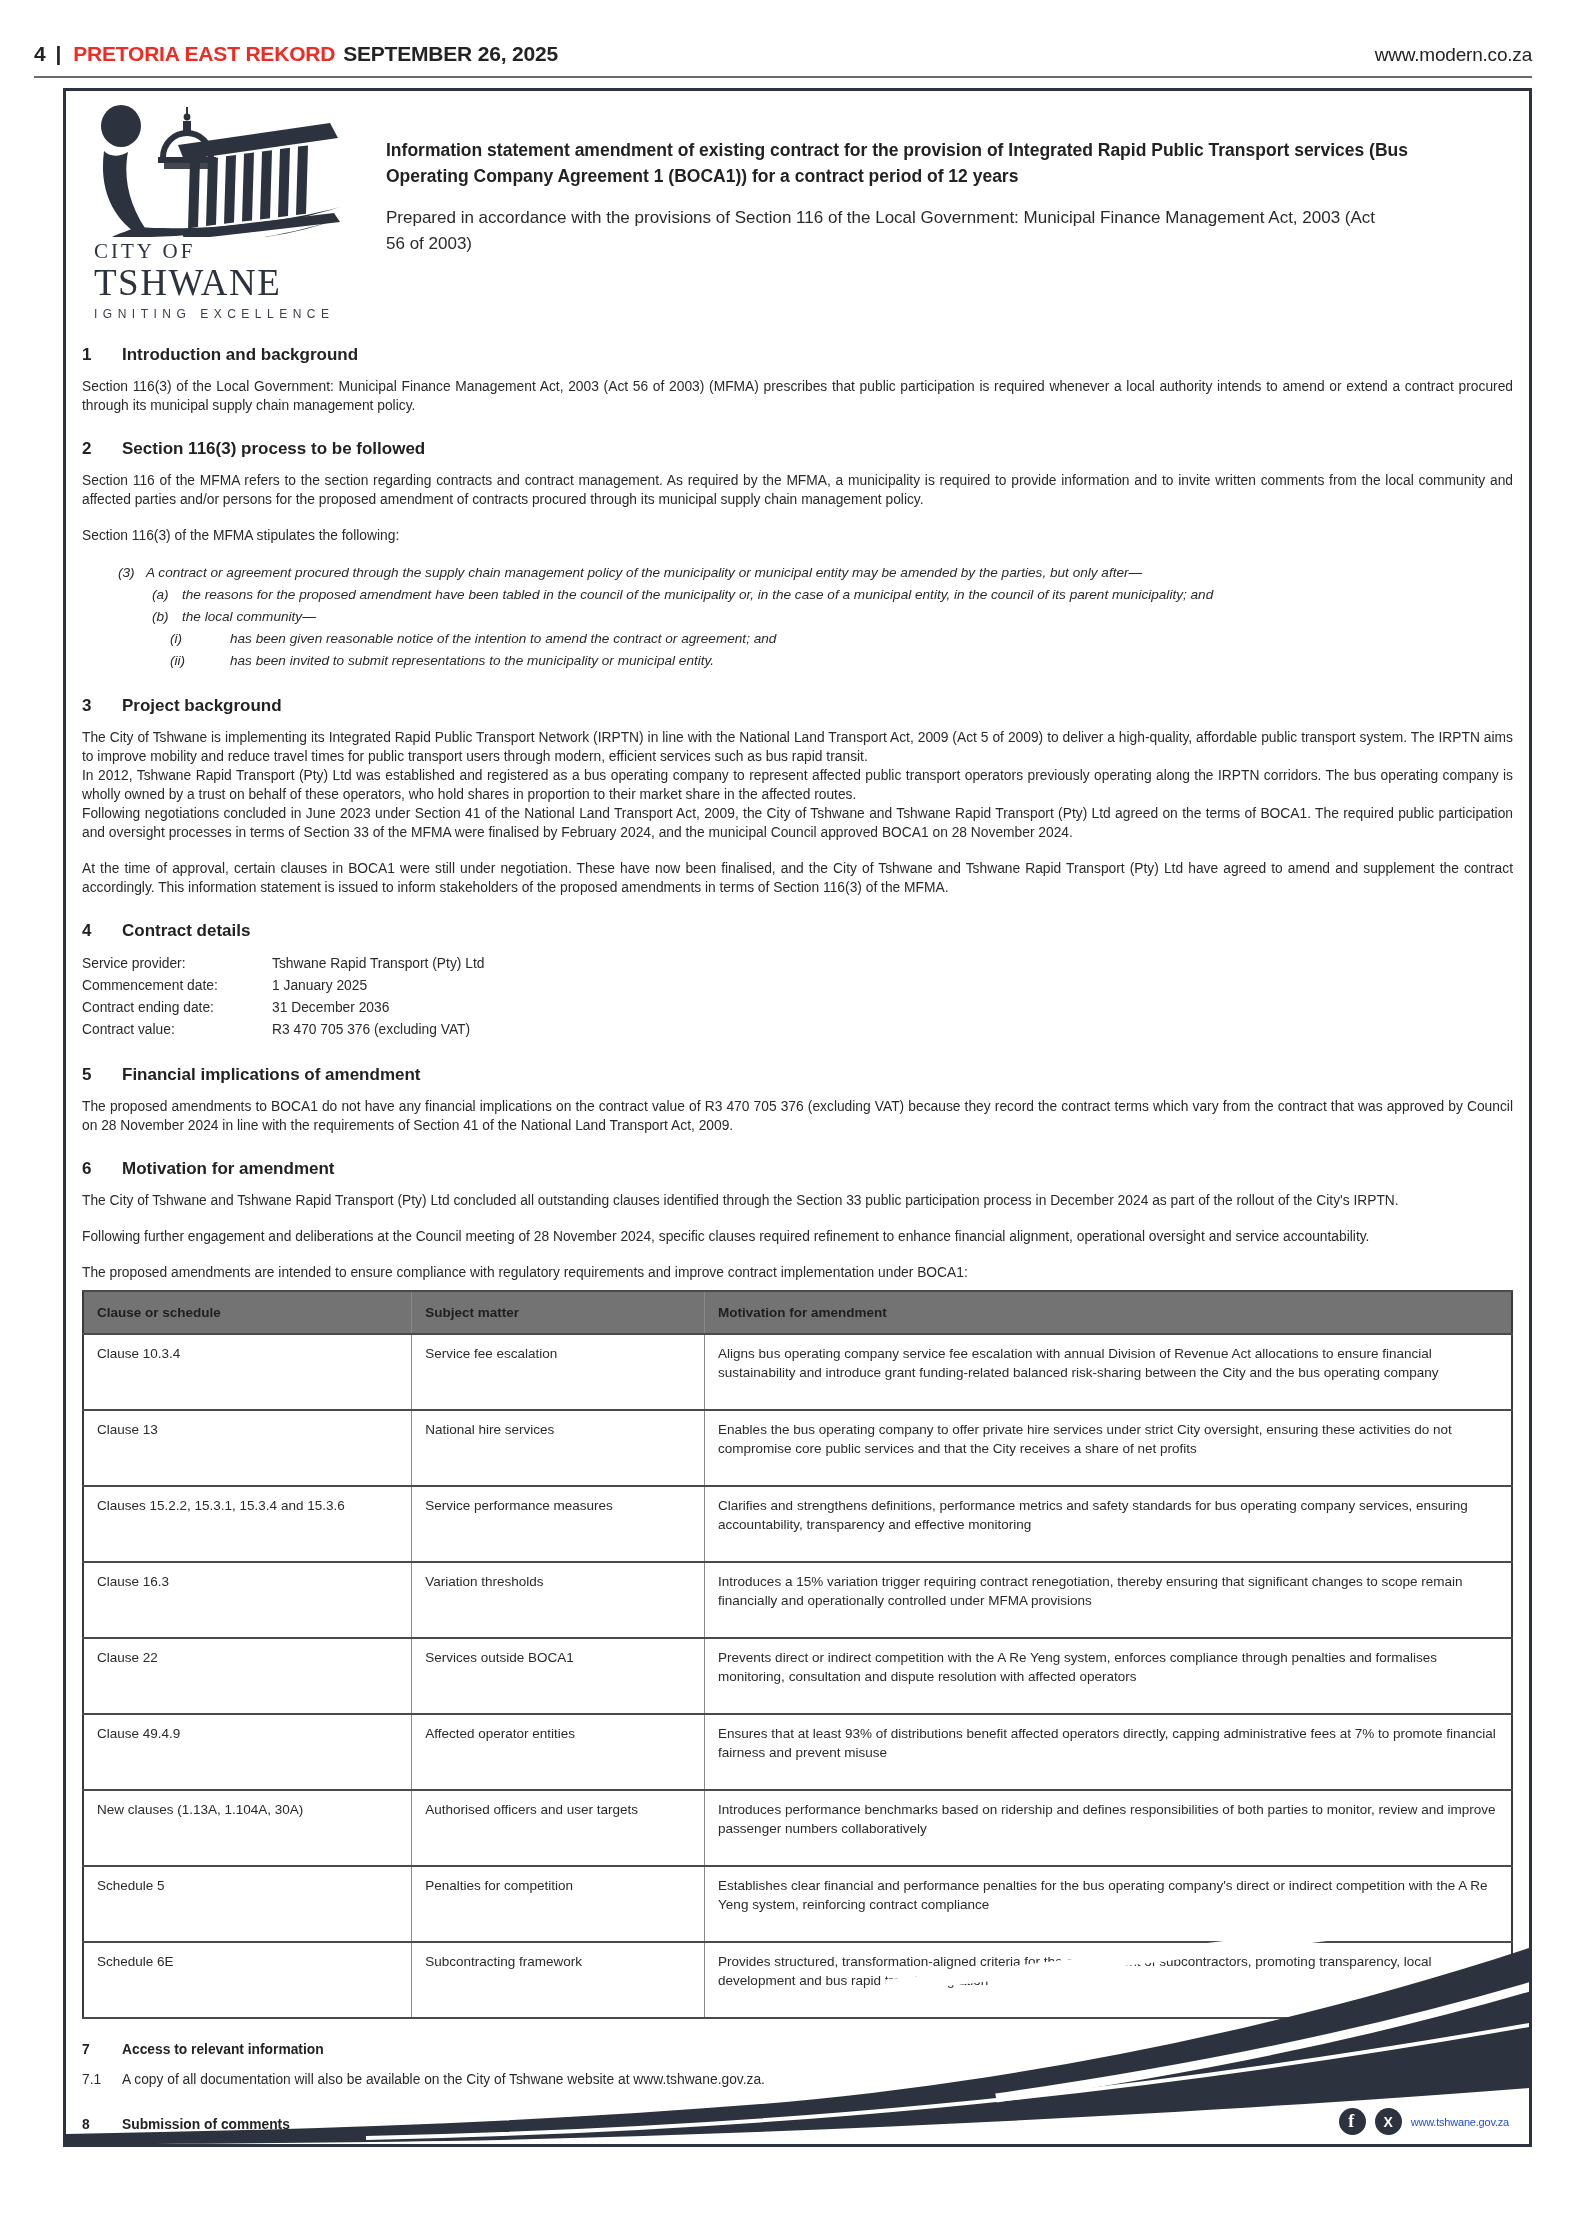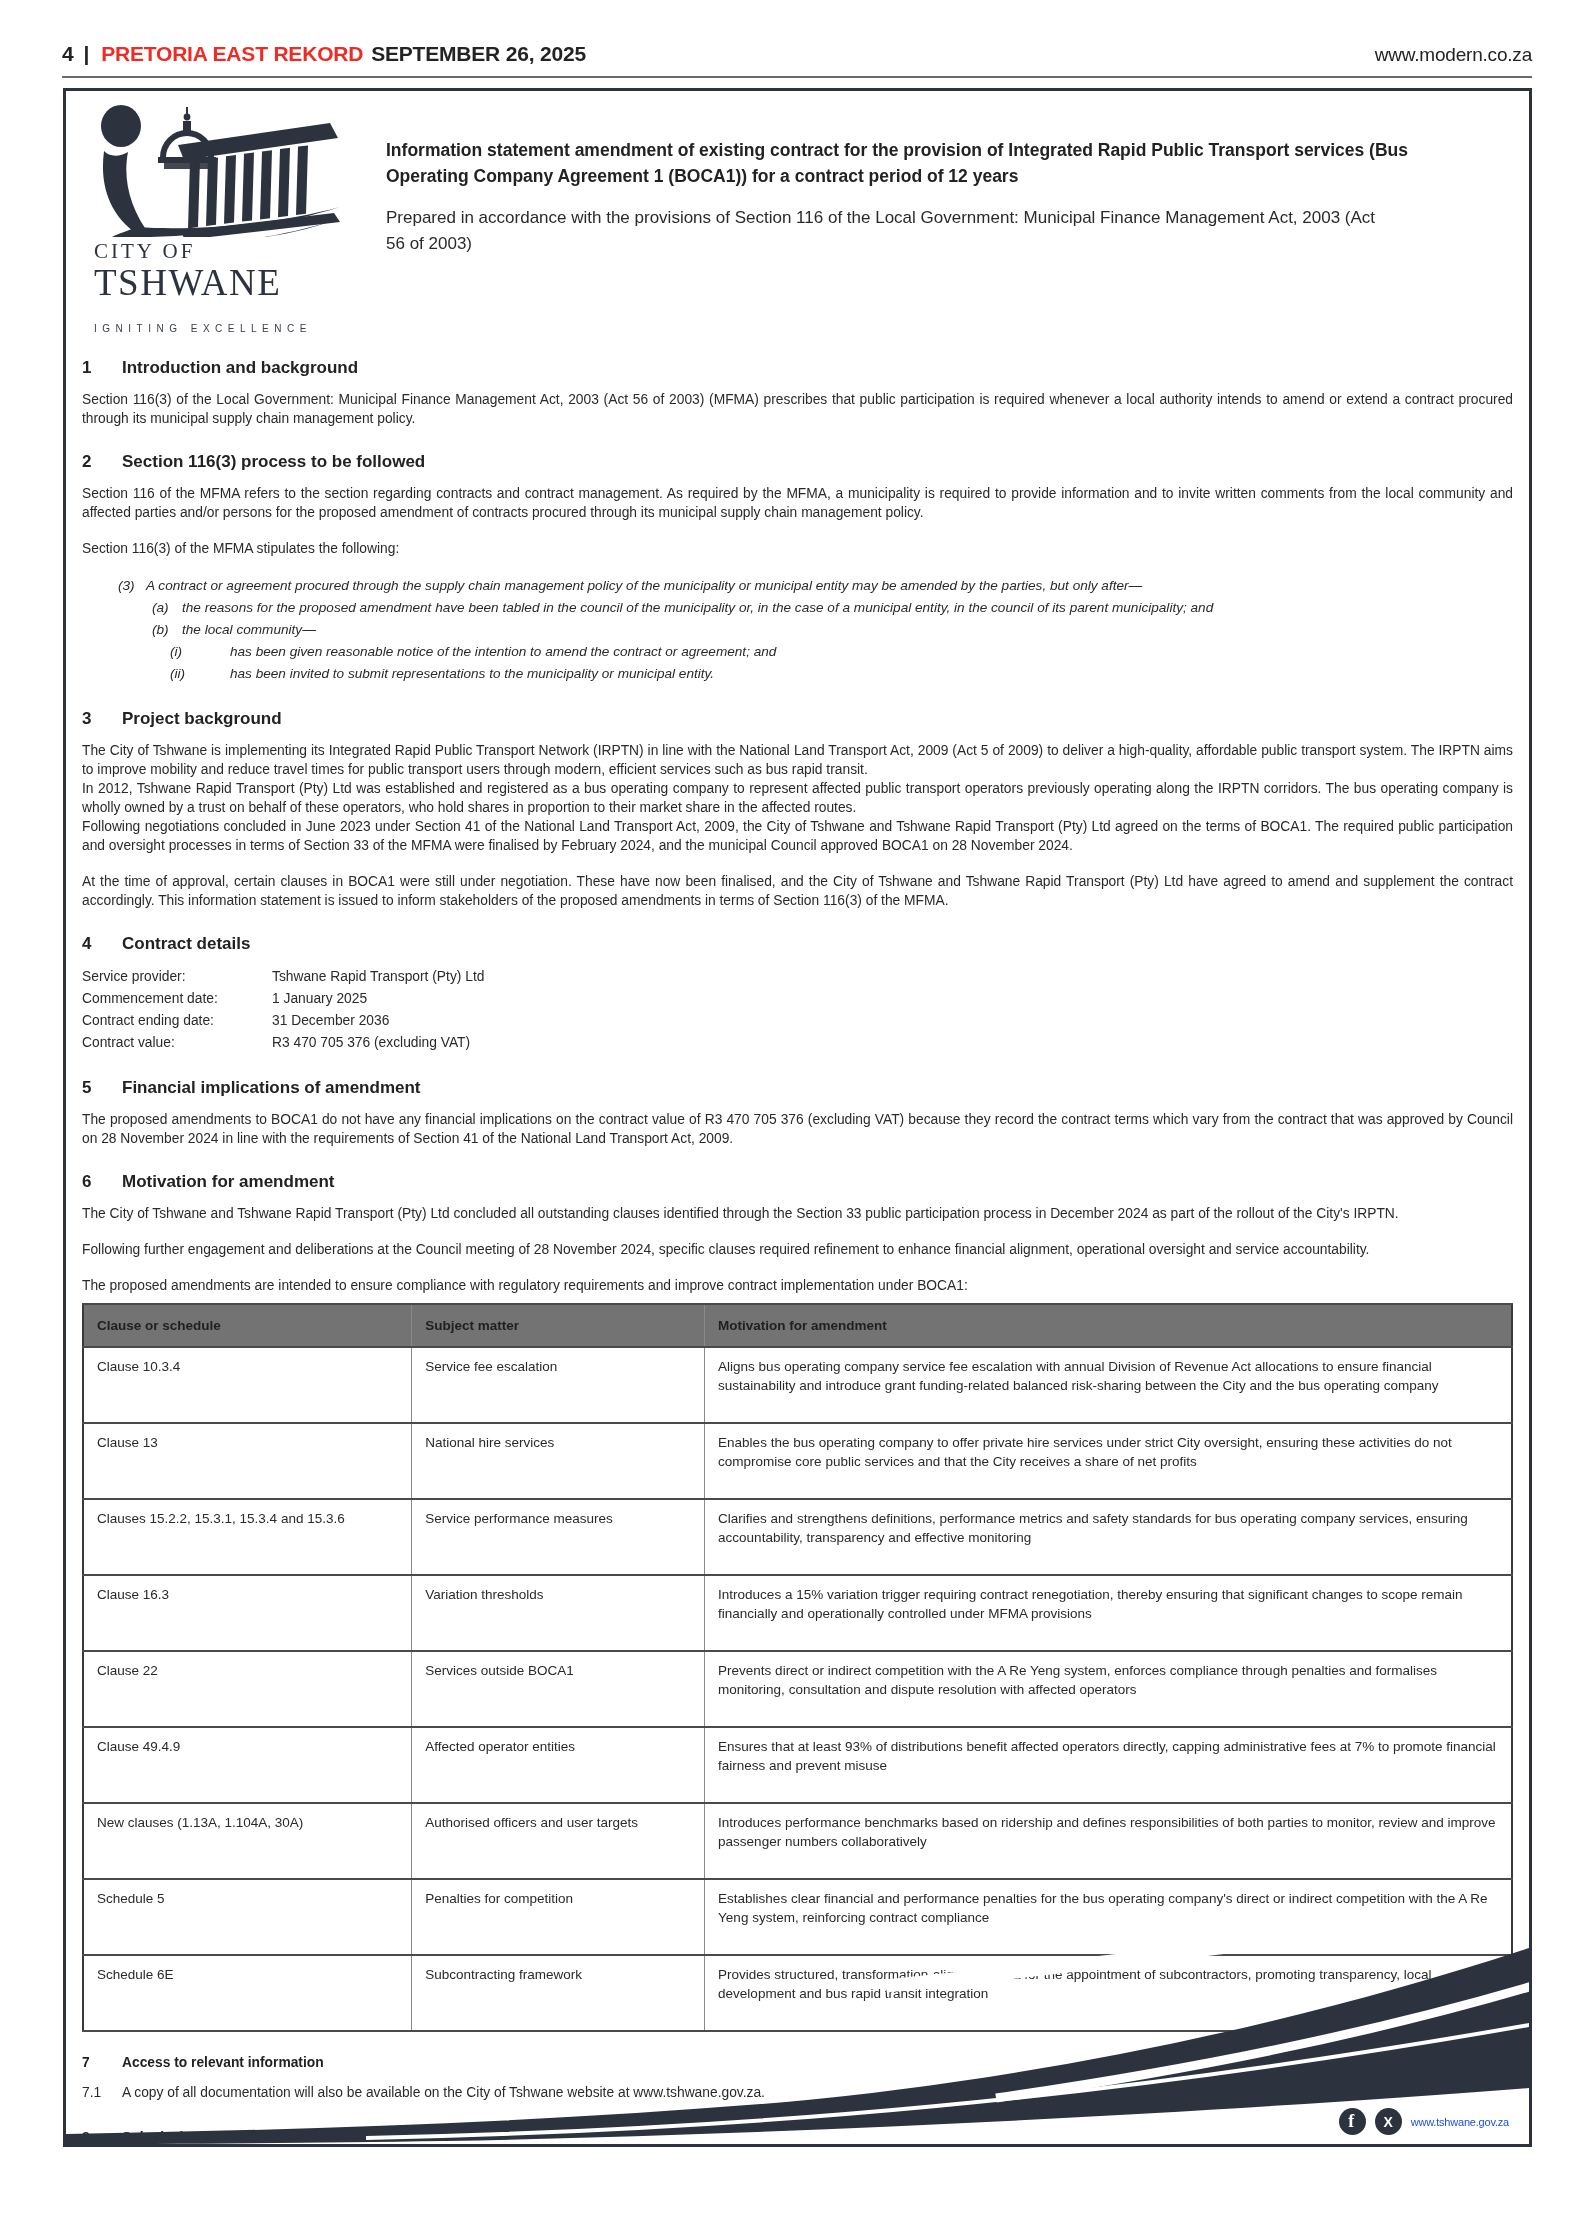--- a/index.html
+++ b/index.html
@@ -5,21 +5,21 @@
   * { box-sizing: border-box; }
   html,body { margin:0; padding:0; }
   body {
     width:1572px; height:2224px; position:relative; background:#ffffff;
     font-family:"Liberation Sans", sans-serif; color:#2a2a2a;
     -webkit-font-smoothing:antialiased;
   }
 
   
   .masthead {
-    position:absolute; left:62px; right:40px; top:34px; height:44px;
+    position:absolute; left:34px; right:40px; top:34px; height:44px;
     border-bottom:2px solid #6b6b6b;
     display:flex; justify-content:space-between; align-items:flex-end;
     padding-bottom:10px;
   }
   .mh-left { font-size:21px; font-weight:bold; color:#232323; letter-spacing:-0.2px; }
   .mh-left .sep { margin:0 12px 0 10px; color:#232323; font-weight:bold; }
   .mh-pub { color:#ee2b24; margin-right:8px; }
   .mh-right { font-size:19px; color:#232323; letter-spacing:-0.2px; }
 
   
@@ -27,21 +27,21 @@
     position:absolute; left:63px; top:88px; width:1469px; height:2059px;
     border:3px solid #2d333e; background:#fff; padding:14px 16px 0 16px;
     overflow:hidden;
   }
 
   .notice-header { display:flex; gap:36px; margin-bottom:6px; }
   .logo { width:268px; flex:none; padding-left:12px; }
   .logo svg { display:block; }
   .logo-cityof { font-family:"Liberation Serif", serif; font-size:21px; letter-spacing:3px; color:#2d333e; margin-top:2px; }
   .logo-name { font-family:"Liberation Serif", serif; font-size:37px; letter-spacing:1.5px; color:#2d333e; line-height:1.05; }
-  .logo-tag { font-size:10px; letter-spacing:5.5px; color:#3a404a; margin-top:20px; }
+  .logo-tag { font-size:12px; letter-spacing:5.5px; color:#3a404a; margin-top:4px; }
 
   .title-block { padding-top:32px; width:1060px; }
   .title-block h1 { font-size:17.5px; line-height:26px; margin:0 0 16px 0; color:#222; font-weight:bold; }
   .subtitle { font-size:17px; line-height:26px; margin:0; color:#2a2a2a; max-width:1010px; }
 
   
   h2.sec { font-size:17px; font-weight:bold; color:#222; margin:24px 0 12px 0; display:flex; }
   h2.sec .sec-num { width:40px; flex:none; }
   p.body { font-size:13.8px; line-height:19px; margin:0 0 0 0; text-align:justify; color:#2a2a2a; }
   p.body.gap { margin-bottom:14px; }

